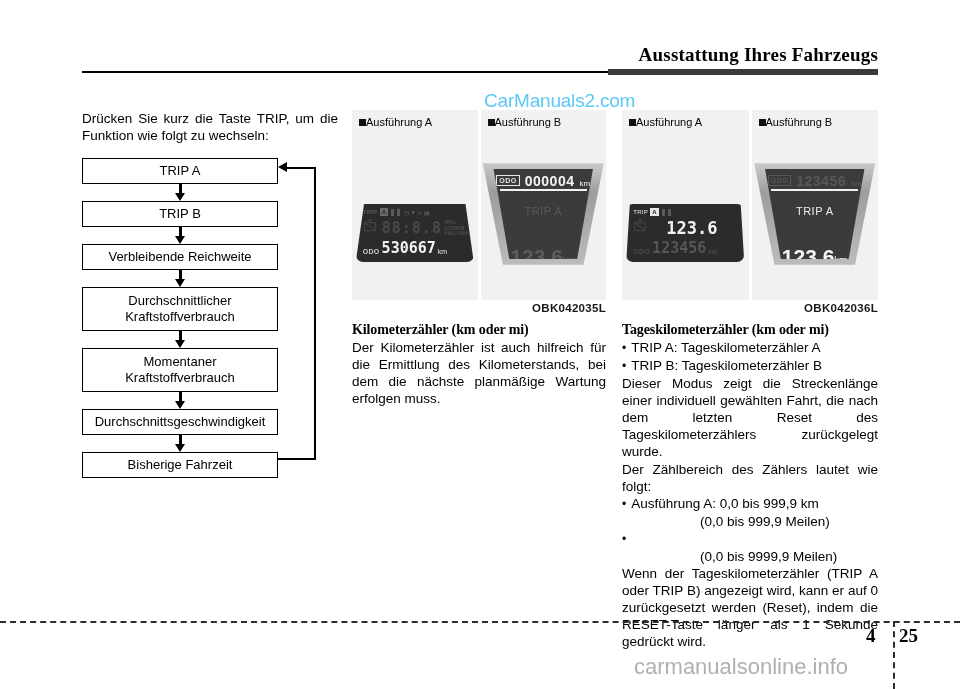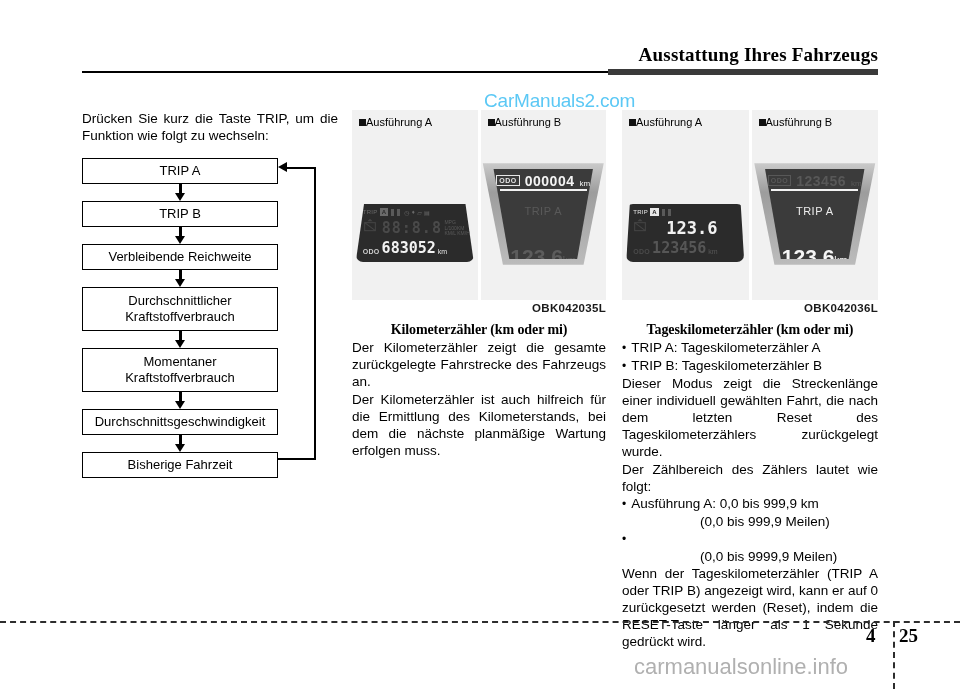--- a/index.html
+++ b/index.html
@@ -399,21 +399,20 @@
     font-size: 10px;
   }
 
   
   .sec-head {
     font-family: "Liberation Serif", serif;
     font-size: 14px;
     font-weight: bold;
     margin: 0 0 1px 0;
     letter-spacing: -0.1px;
-    text-align: center;
   }
   .para {
     font-size: 13.5px;
     line-height: 17px;
     text-align: justify;
     margin: 0 0 0 0;
   }
   .para + .para { margin-top: 1px; }
   .bullet-line {
     font-size: 13.5px;
@@ -543,21 +542,21 @@
             <line x1="4" y1="7" x2="20" y2="19" stroke="#5a5a5a" stroke-width="1.6"></line>
           </svg>
           <div class="seg-row-dim">88:8.8</div>
           <div class="right-micro">
             <div>MPG</div>
             <div>L/100KM</div>
             <div>KM/L KM/H</div>
           </div>
           <div class="seg-row-odo">
             <span class="odo-label">ODO</span>
-            <span class="odo-digits">683052</span>
+            <span class="odo-digits">530667</span>
             <span class="odo-unit">km</span>
           </div>
         </div>
       </div>
 
       <div class="fig-half">
         <div class="fig-label">
           <span class="sq-bullet"></span>
           <span>Ausführung B</span>
         </div>
@@ -576,21 +575,20 @@
             </div>
           </div>
         </div>
       </div>
 
     </div>
     <div class="fig-caption">OBK042035L</div>
   </div>
 
   <h3 class="sec-head" style="margin-top:8px">Kilometerzähler (km oder mi)</h3>
-  <p class="para">Der Kilometerzähler zeigt die gesamte zurückgelegte Fahrstrecke des Fahrzeugs an.</p>
   <p class="para">Der Kilometerzähler ist auch hilfreich für die Ermittlung des Kilometerstands, bei dem die nächste planmäßige Wartung erfolgen muss.</p>
 </div>
 
 <div class="col col-right">
 
   <div class="figure">
     <div class="fig-halves">
 
       <div class="fig-half">
         <div class="fig-label">

